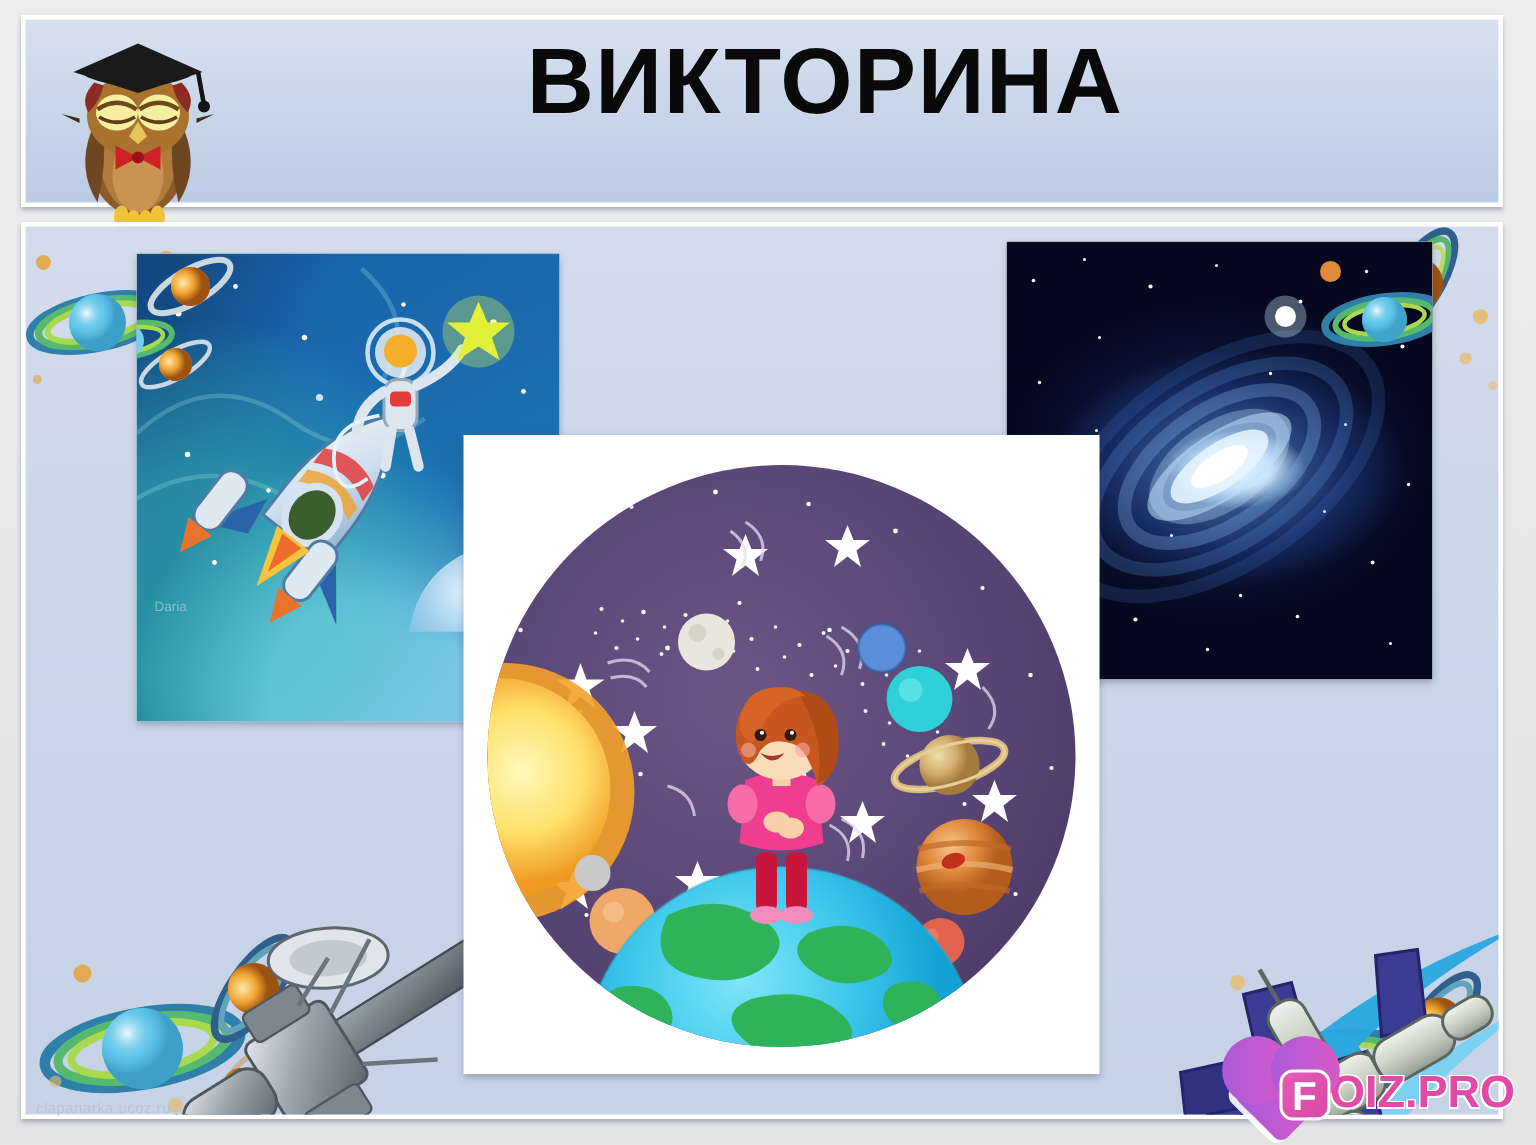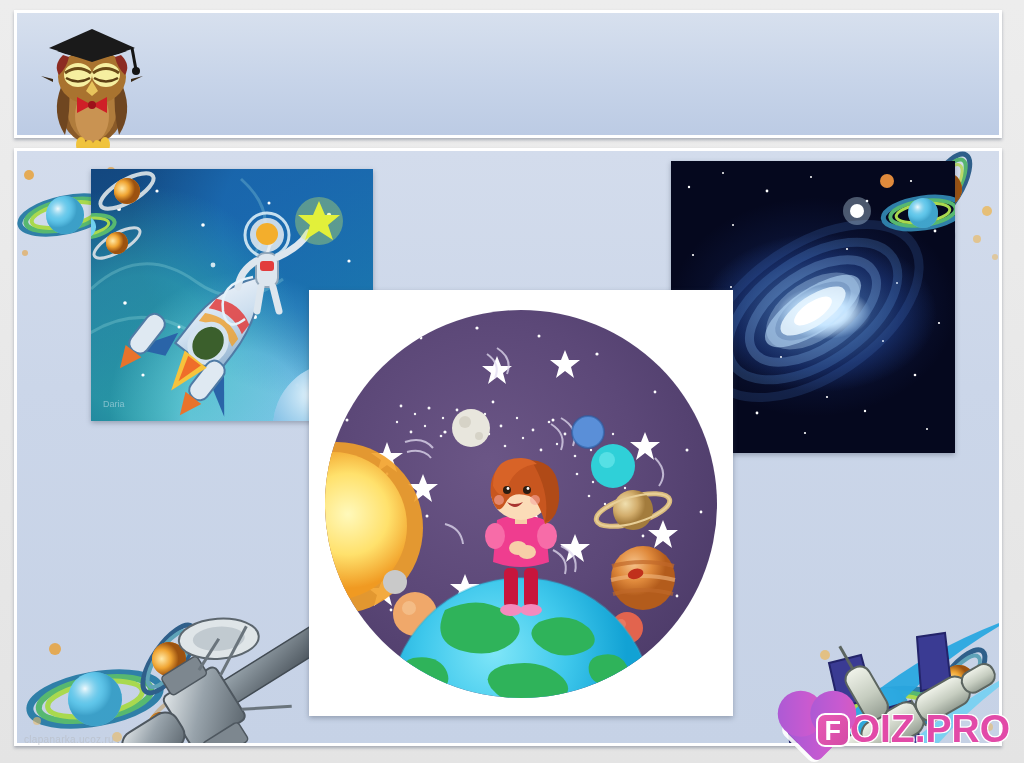--- a/index.html
+++ b/index.html
@@ -41,21 +41,21 @@
     z-index:40;
     text-shadow:0 1px 0 rgba(255,255,255,.25);
   }
   .title .l2{display:block;}
 
   
   .card{position:absolute;background:#fff;box-shadow:0 2px 5px rgba(60,70,90,.38);}
   .card .inner{position:absolute;inset:0;overflow:hidden;}
 
   
-  .card-rocket{left:88px;top:166px;width:282px;height:252px;}
+  .card-rocket{left:88px;top:166px;width:282px;height:312px;}
   .rocket-bg{
     position:absolute;inset:0;
     background:
       radial-gradient(circle at 18% 70%, rgba(60,200,190,.45) 0 24%, rgba(0,0,0,0) 55%),
       radial-gradient(circle at 78% 20%, rgba(30,120,200,.55) 0 30%, rgba(0,0,0,0) 60%),
       radial-gradient(circle at 55% 95%, rgba(150,220,255,.75) 0 20%, rgba(0,0,0,0) 48%),
       linear-gradient(150deg,#13477f 0%,#15558f 35%,#16708f 70%,#1d8a96 100%);
   }
 
   
@@ -95,21 +95,21 @@
     transform:rotate(-45deg);border-radius:6px;
     box-shadow:-2px -2px 0 2px rgba(255,255,255,.9);}
   .wm-heart .h:before,.wm-heart .h:after{content:"";position:absolute;width:46px;height:46px;border-radius:50%;
     background:linear-gradient(135deg,#a45ad6 0%,#c85ad0 60%,#e05ab8 100%);}
   .wm-heart .h:before{top:-23px;left:0;}
   .wm-heart .h:after{top:0;right:-23px;}
   .wm-f{position:absolute;left:26px;top:12px;width:34px;height:34px;border-radius:9px;
     background:linear-gradient(135deg,#e85ab4,#d44aa6);
     color:#fff;font-weight:bold;font-size:27px;line-height:33px;text-align:center;
     border:2px solid #ffffff;box-sizing:border-box;z-index:3;}
-  .wm-text{font-size:39px;font-weight:bold;color:#e24aa8;letter-spacing:0px;
+  .wm-text{font-size:30px;font-weight:bold;color:#e24aa8;letter-spacing:0px;
     margin-left:-2px;text-shadow:1px 1px 0 #fff,-1px -1px 0 #fff,1px -1px 0 #fff,-1px 1px 0 #fff;}
 
   
   .credit{position:absolute;left:24px;bottom:18px;font-size:10px;color:#b9bfc8;
     letter-spacing:.3px;opacity:.75;white-space:nowrap;}
 </style>
 </head>
 <body>
 
 <div class="slide">
@@ -156,20 +156,21 @@
           <ellipse cx="44" cy="124" rx="5" ry="8"></ellipse>
           <ellipse cx="52" cy="127" rx="5" ry="8"></ellipse>
           <ellipse cx="60" cy="127" rx="5" ry="8"></ellipse>
           <ellipse cx="68" cy="124" rx="5" ry="8"></ellipse>
         </g>
       </svg>
     </div>
   </div>
 
   <div class="title">
+    <span class="l2">ВИКТОРИНА</span>
   </div>
 
   <div class="body-panel">
 
     <div class="deco" style="left:-2px;top:6px;width:120px;height:120px;">
       <svg viewBox="0 0 120 120" width="120" height="120">
         <g transform="translate(50,58) rotate(-12)">
           <ellipse rx="46" ry="17" fill="none" stroke="#2f7fa8" stroke-width="5"></ellipse>
           <ellipse rx="40" ry="14" fill="none" stroke="#57b870" stroke-width="5"></ellipse>
           <ellipse rx="34" ry="11" fill="none" stroke="#a9d94e" stroke-width="4"></ellipse>

